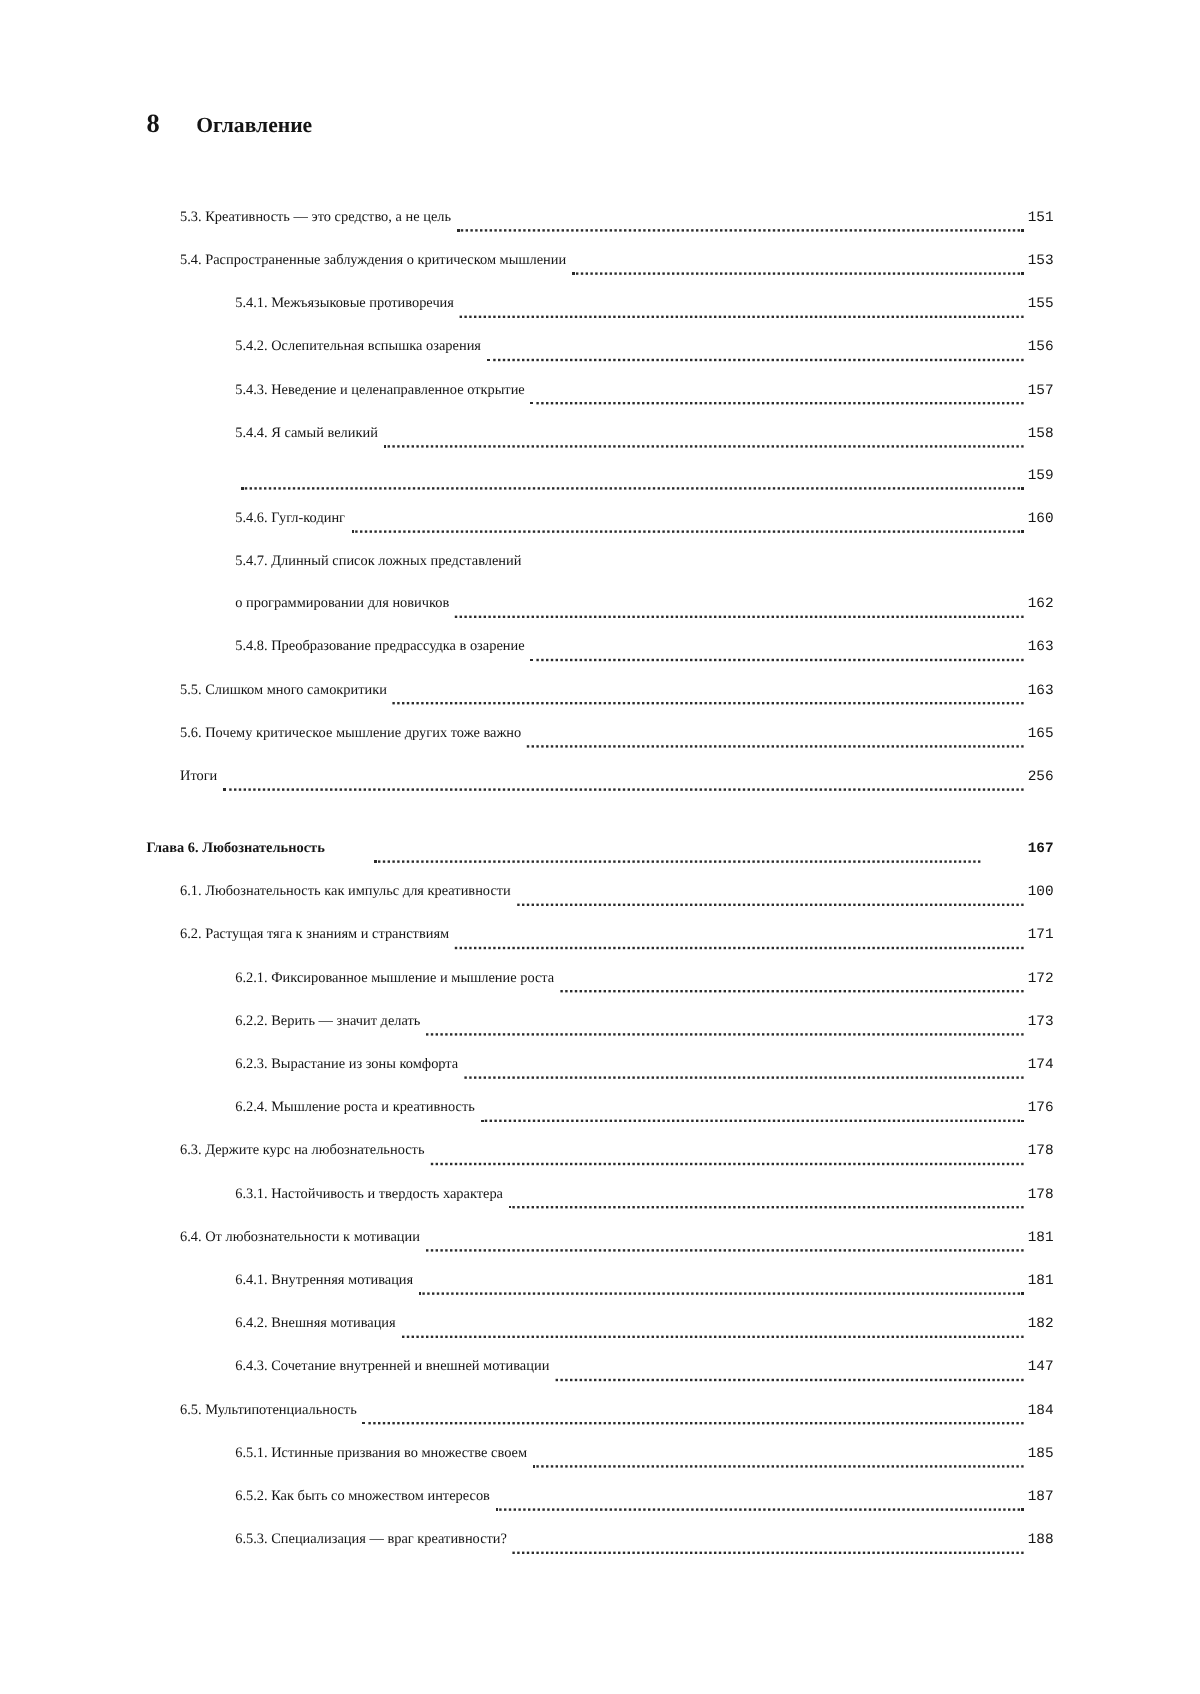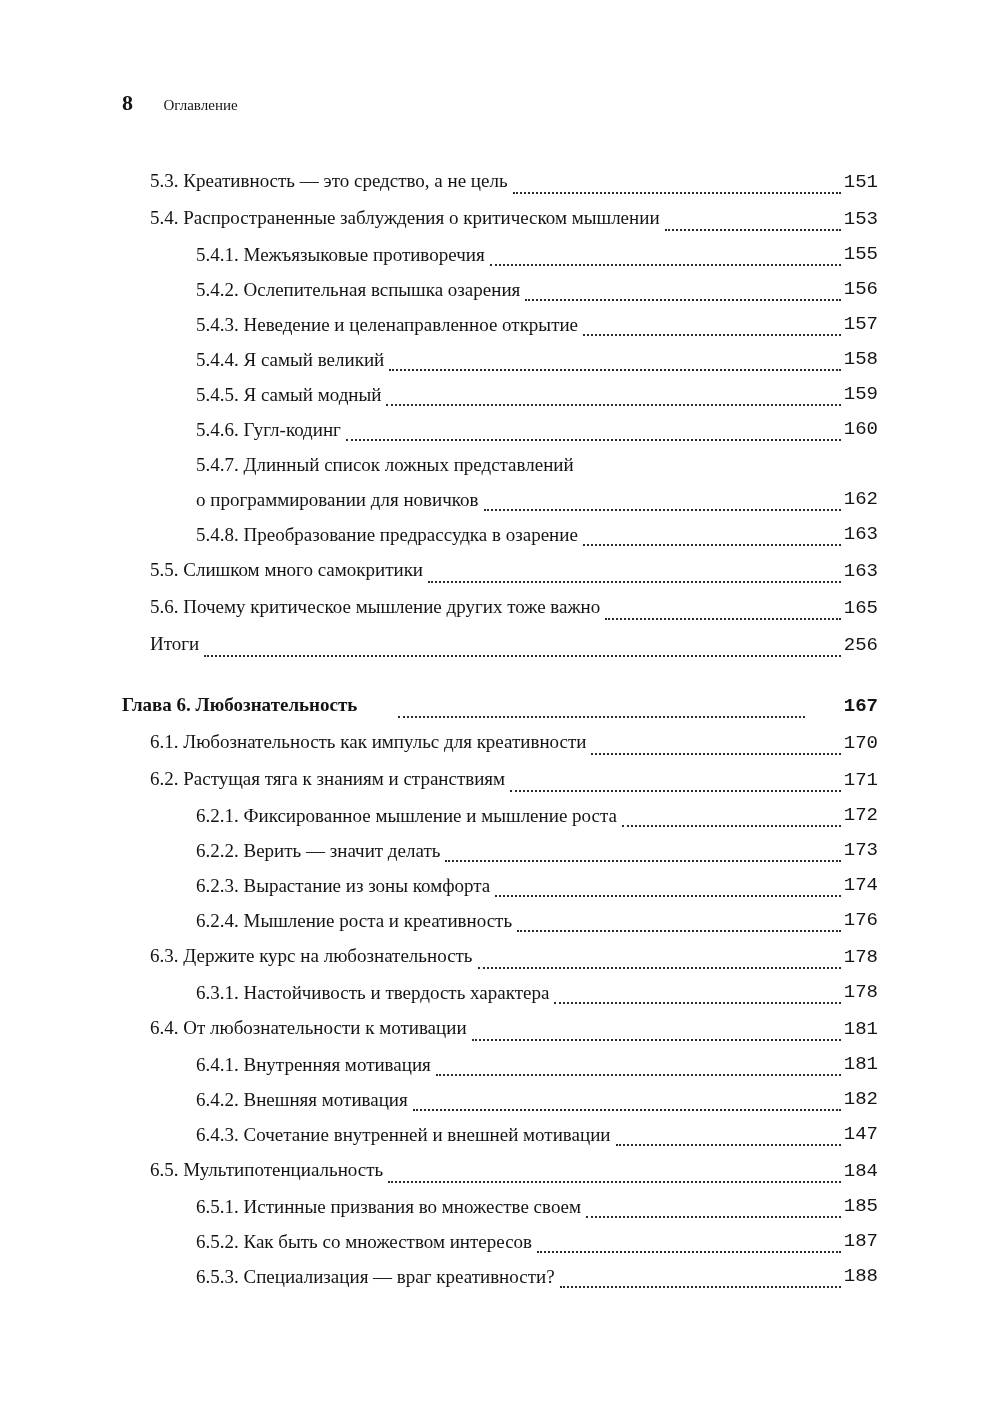--- a/index.html
+++ b/index.html
@@ -26,37 +26,38 @@
     left: 122px;
     display: flex;
     align-items: baseline;
   }
   .folio {
     font-weight: bold;
     font-size: 22px;
     letter-spacing: 0.5px;
   }
   .running-title {
-    font-size: 15px;
+    font-size: 18px;
     margin-left: 30px;
+    font-weight: bold;
   }
   .toc {
     position: absolute;
     top: 163px;
     left: 122px;
     width: 756px;
-    font-size: 19px;
+    font-size: 12px;
   }
   .toc-entry {
     display: flex;
     align-items: baseline;
     line-height: 35px;
   }
   .toc-entry.section { padding-left: 28px; }
-  .toc-entry.subsection { padding-left: 74px; align-items: flex-end; }
+  .toc-entry.subsection { padding-left: 74px; }
   .toc-entry.chapter {
     font-weight: bold;
     margin-top: 24px;
     gap: 36px;
   }
   .toc-entry .title {
     white-space: nowrap;
   }
   .toc-entry .leader {
     flex: 1 1 auto;
@@ -109,21 +110,20 @@
         <span class="title">5.4.3. Неведение и целенаправленное открытие</span>
         <span class="leader"></span>
         <span class="pagenum">157</span>
       </div>
       <div class="toc-entry subsection">
         <span class="title">5.4.4. Я самый великий</span>
         <span class="leader"></span>
         <span class="pagenum">158</span>
       </div>
       <div class="toc-entry subsection">
-        <span class="title">5.4.5. Я самый модный</span>
         <span class="leader"></span>
         <span class="pagenum">159</span>
       </div>
       <div class="toc-entry subsection">
         <span class="title">5.4.6. Гугл-кодинг</span>
         <span class="leader"></span>
         <span class="pagenum">160</span>
       </div>
       <div class="toc-entry subsection wrap-first">
         <span class="title">5.4.7. Длинный список ложных представлений</span>
@@ -154,21 +154,21 @@
         <span class="pagenum">256</span>
       </div>
       <div class="toc-entry chapter">
         <span class="title">Глава 6. Любознательность</span>
         <span class="leader"></span>
         <span class="pagenum">167</span>
       </div>
       <div class="toc-entry section">
         <span class="title">6.1. Любознательность как импульс для креативности</span>
         <span class="leader"></span>
-        <span class="pagenum">170</span>
+        <span class="pagenum">100</span>
       </div>
       <div class="toc-entry section">
         <span class="title">6.2. Растущая тяга к знаниям и странствиям</span>
         <span class="leader"></span>
         <span class="pagenum">171</span>
       </div>
       <div class="toc-entry subsection">
         <span class="title">6.2.1. Фиксированное мышление и мышление роста</span>
         <span class="leader"></span>
         <span class="pagenum">172</span>

